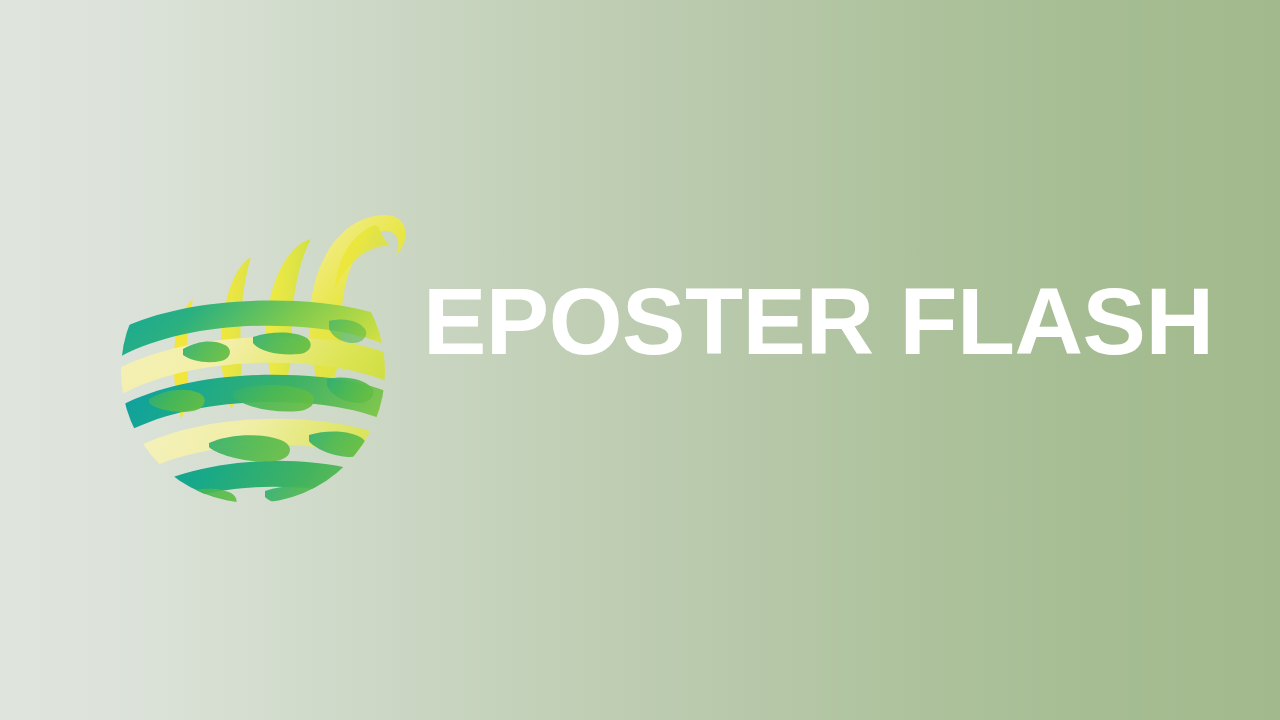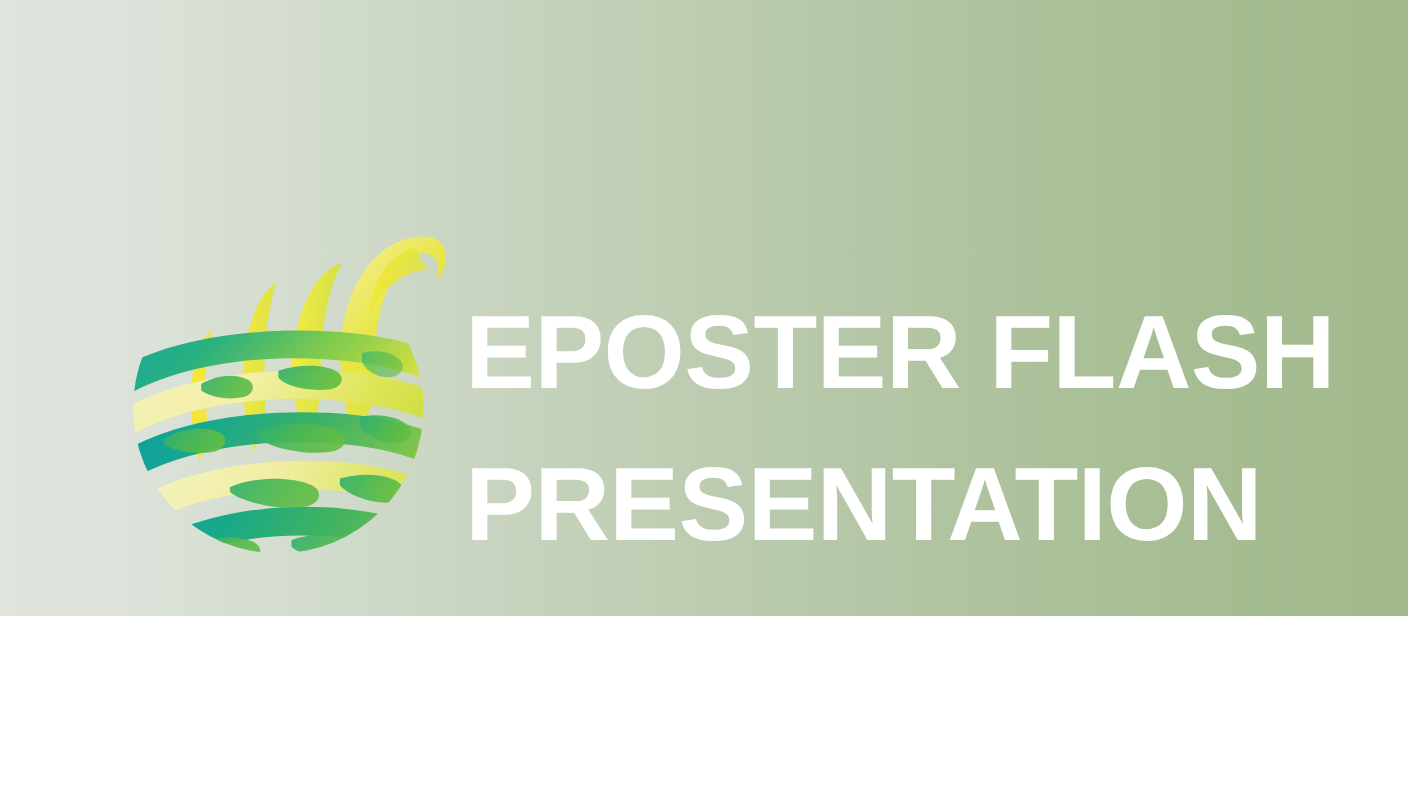--- a/index.html
+++ b/index.html
@@ -6,21 +6,21 @@
     margin: 0;
     padding: 0;
     width: 1280px;
     height: 720px;
     overflow: hidden;
   }
 
   #slide {
     position: relative;
     width: 1280px;
-    height: 560px;
+    height: 720px;
     background: linear-gradient(
         to right,
         #dfe4dd 0%,
         #dde3db 8%,
         #d4ddcf 20%,
         #c9d5c1 33%,
         #c0ceb4 46%,
         #b6c7a8 60%,
         #ADC29C 72%,
         #A6BD93 85%,
@@ -259,16 +259,15 @@
         <path d="M64 292 C82 284 106 284 118 290 C128 296 124 306 110 307
                  C90 309 70 300 64 294 Z" fill="url(#gCont)"></path>
         <path d="M216 118 C232 114 246 118 252 126 C256 132 250 140 240 140
                  C226 140 216 130 216 124 Z" fill="url(#gCont)" opacity="0.7"></path>
       </g>
     </svg>
   </div>
 
   <div id="title-block">
     <span class="title-line">EPOSTER FLASH</span>
-    <span class="title-line">PRESENTATION</span>
   </div>
 
 </div>
 
 </body></html>

